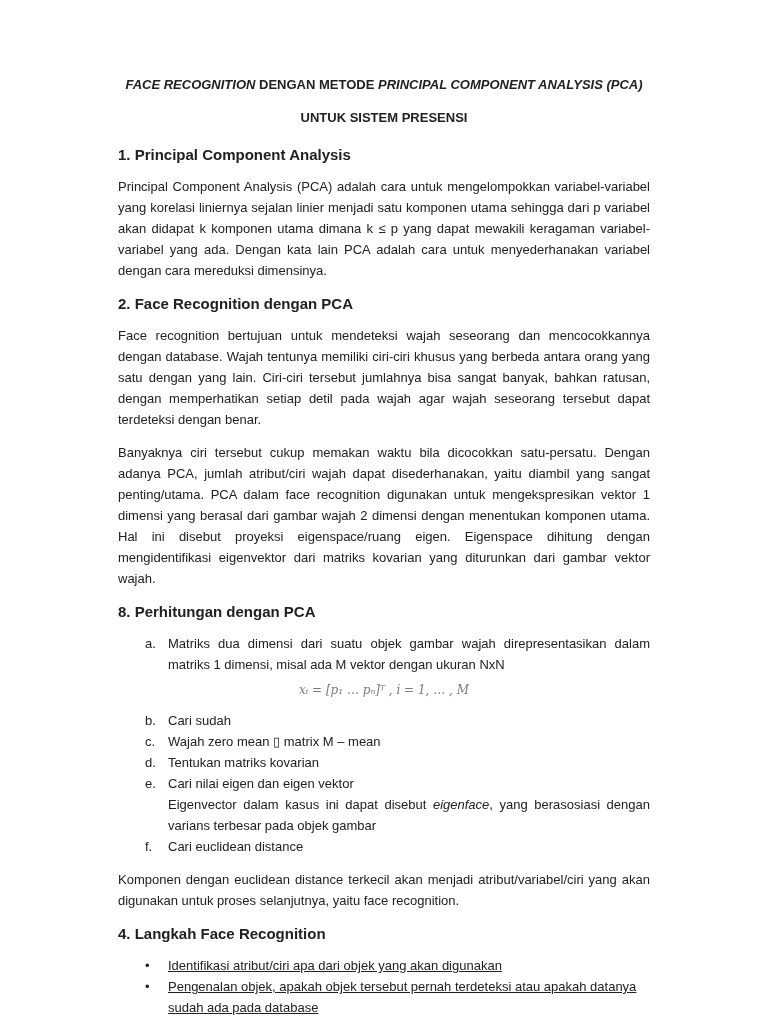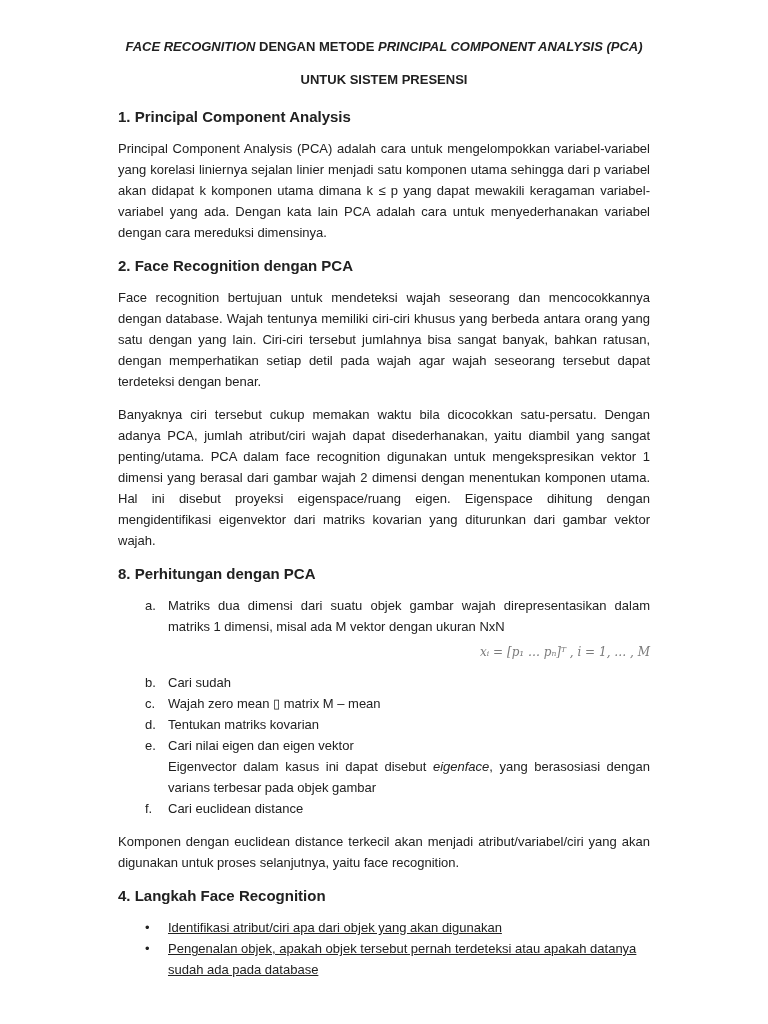--- a/index.html
+++ b/index.html
@@ -6,21 +6,21 @@
     margin: 0;
     padding: 0;
     background: #ffffff;
   }
   .page {
     position: relative;
     box-sizing: border-box;
     width: 768px;
     height: 1024px;
     background: #ffffff;
-    padding: 36px 118px 40px 118px;
+    padding: 74px 118px 40px 118px;
     font-family: "Liberation Sans", sans-serif;
     font-size: 13px;
     line-height: 21px;
     color: #212121;
     overflow: hidden;
   }
   .doc-title {
     text-align: center;
     font-weight: bold;
     margin: 0 0 12px 0;
@@ -47,21 +47,21 @@
     flex: none;
     width: 23px;
     margin-left: 27px;
   }
   .li-row .txt {
     flex: 1;
     text-align: justify;
   }
   .li-row .txt .it { font-style: italic; }
   .formula {
-    text-align: right;
+    text-align: center;
     font-family: "DejaVu Serif", serif;
     font-style: italic;
     font-size: 12px;
     color: #7a7a7a;
     margin: 5px 0 9px 0;
   }
   .closing { margin-left: 50px; }
   .bullet-list { margin: 0; }
   .bullet-row { display: flex; }
   .bullet-row .dot {

